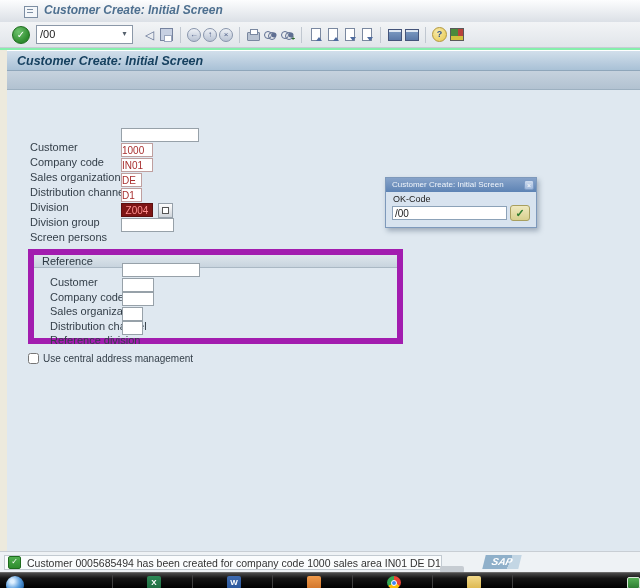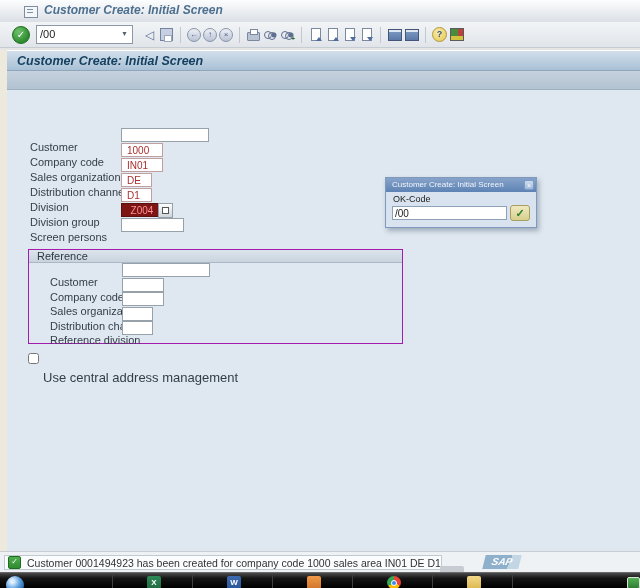--- a/index.html
+++ b/index.html
@@ -1,17 +1,17 @@
 <!DOCTYPE html>
 <html><head>
 <meta charset="utf-8">
 <style>
   html,body{margin:0;padding:0;background:#9aa3ad;}
   .screen{position:relative;width:640px;height:588px;overflow:hidden;
-    font-family:"Liberation Sans",sans-serif;background:#e5e5e5;}
+    font-family:"Liberation Sans",sans-serif;background:#86efac;}
 
   
   .titlebar{position:absolute;left:0;top:0;width:640px;height:22px;
     background:linear-gradient(#fcfdfe,#dbe0e6);border-bottom:1px solid #b6bec7;}
   .scr-icon{position:absolute;left:24px;top:6px;width:12px;height:10px;
     background:#f4f7fa;border:1px solid #7d8ea3;}
   .scr-icon::after{content:"";position:absolute;left:2px;top:2px;width:6px;height:1px;
     background:#7d8ea3;box-shadow:0 3px 0 #7d8ea3;}
   .win-title{position:absolute;left:44px;top:3px;font-size:12px;font-weight:bold;
     font-style:italic;color:#4d6f8f;}
@@ -77,41 +77,41 @@
 
   
   .content{position:absolute;left:0;top:90px;width:640px;height:461px;background:#dfe8f0;}
   .leftstrip{position:absolute;left:0;top:50px;width:7px;height:501px;background:#edeadd;z-index:5;}
 
   
   .frow{position:absolute;left:0;height:15px;}
   .flabel{position:absolute;left:30px;top:13px;font-size:11px;color:#333e48;white-space:nowrap;}
   .rlabel{left:50px;}
   .ffield{position:absolute;left:121px;top:0;height:12px;border:1px solid #97a1a9;background:#fff;
-    font-family:"Liberation Sans",sans-serif;font-size:10px;color:#222;padding:0 5px;margin:0;}
+    font-family:"Liberation Sans",sans-serif;font-size:10px;color:#222;padding:0 0;margin:0;}
   .rfield{left:122px;}
   .w80{width:76px}.w34{width:30px}.w23{width:19px}.w55{width:51px}
   .red{color:#a82f2f;border-color:#bf9f9f;}
   .sel{background:#7e1515;color:#ff8f8f;border-color:#5c0f0f;text-align:center;}
   .matchcode{position:absolute;left:158px;top:0;width:13px;height:13px;
     background:linear-gradient(#fdfdfd,#cfd4da);border:1px solid #96a0aa;}
   .matchcode::after{content:"";position:absolute;left:3px;top:3px;width:5px;height:5px;
     background:#fff;border:1px solid #555;}
 
   
   .refbox{position:absolute;left:28px;top:249px;width:375px;height:95px;
-    border:1px solid #a21caf;box-sizing:border-box;}
+    border:6px solid #a21caf;box-sizing:border-box;}
   .refhead{position:absolute;left:0;top:0;width:100%;height:13px;
     background:linear-gradient(#dde5ec,#c8d4de);border-bottom:1px solid #aab8c4;box-sizing:border-box;}
   .refhead span{position:absolute;left:8px;top:0px;font-size:11px;color:#2c3842;}
 
   
   .chkrow{position:absolute;left:28px;top:352px;height:14px;}
   .chkrow input{position:absolute;left:0;top:1px;width:11px;height:11px;margin:0;}
-  .chkrow label{position:absolute;left:15px;top:18px;font-size:13px;color:#333e48;white-space:nowrap;}
+  .chkrow label{position:absolute;left:15px;top:1px;font-size:10px;color:#333e48;white-space:nowrap;}
 
   
   .popup{position:absolute;left:385px;top:177px;width:152px;height:51px;
     border:1px solid #7e99bb;background:#d8e3ef;box-shadow:2px 3px 5px rgba(40,60,90,.35);
     box-sizing:border-box;z-index:10;}
   .popup-title{position:absolute;left:0;top:0;width:100%;height:14px;
     background:linear-gradient(#87a3c9,#5d83b4);}
   .popup-title span{position:absolute;left:6px;top:2px;font-size:8px;color:#f0f5fb;white-space:nowrap;}
   .popup-close{position:absolute;right:2px;top:2px;width:10px;height:10px;border-radius:2px;
     background:linear-gradient(#cfdcef,#9fb8dc);border:1px solid #7e9cc6;color:#fff;
@@ -271,21 +271,21 @@
       <div class="popup-close">×</div>
     </div>
     <div class="okcode-label">OK-Code</div>
     <input class="okcode-input" value="/00" style="">
     <div class="okbtn">✓</div>
   </div>
 
   <div class="statusbar">
     <div class="msgbox">
       <span class="msg-icon">✓</span>
-      <span class="msg-text">Customer 0001494923 has been created for company code 1000 sales area IN01 DE D1</span>
+      <span class="msg-text">Customer 0005685494 has been created for company code 1000 sales area IN01 DE D1</span>
     </div>
     <div class="grip"></div>
     <div class="saplogo">SAP</div>
   </div>
 
   <div class="taskbar">
     <div class="orb"></div>
     <div class="tb-slot-sep" style="left:112px"></div>
     <div class="tb-slot-sep" style="left:192px"></div>
     <div class="tb-slot-sep" style="left:272px"></div>

